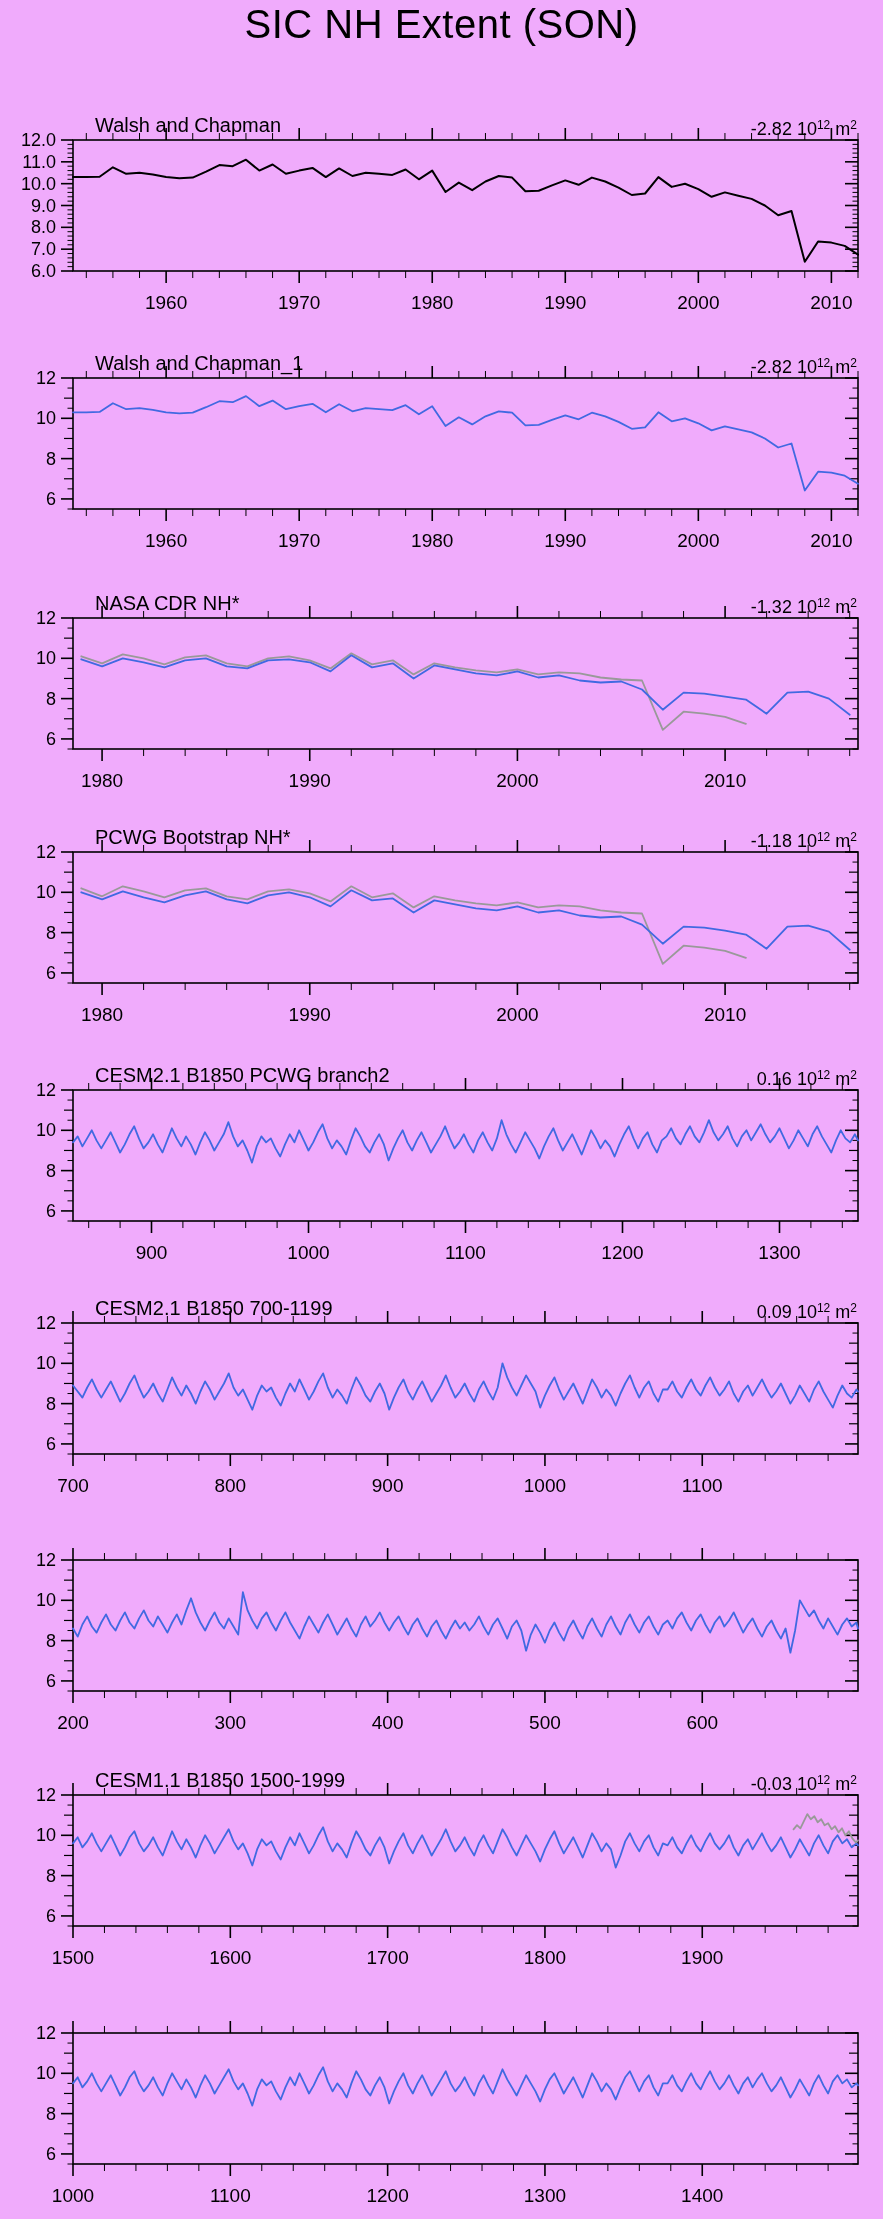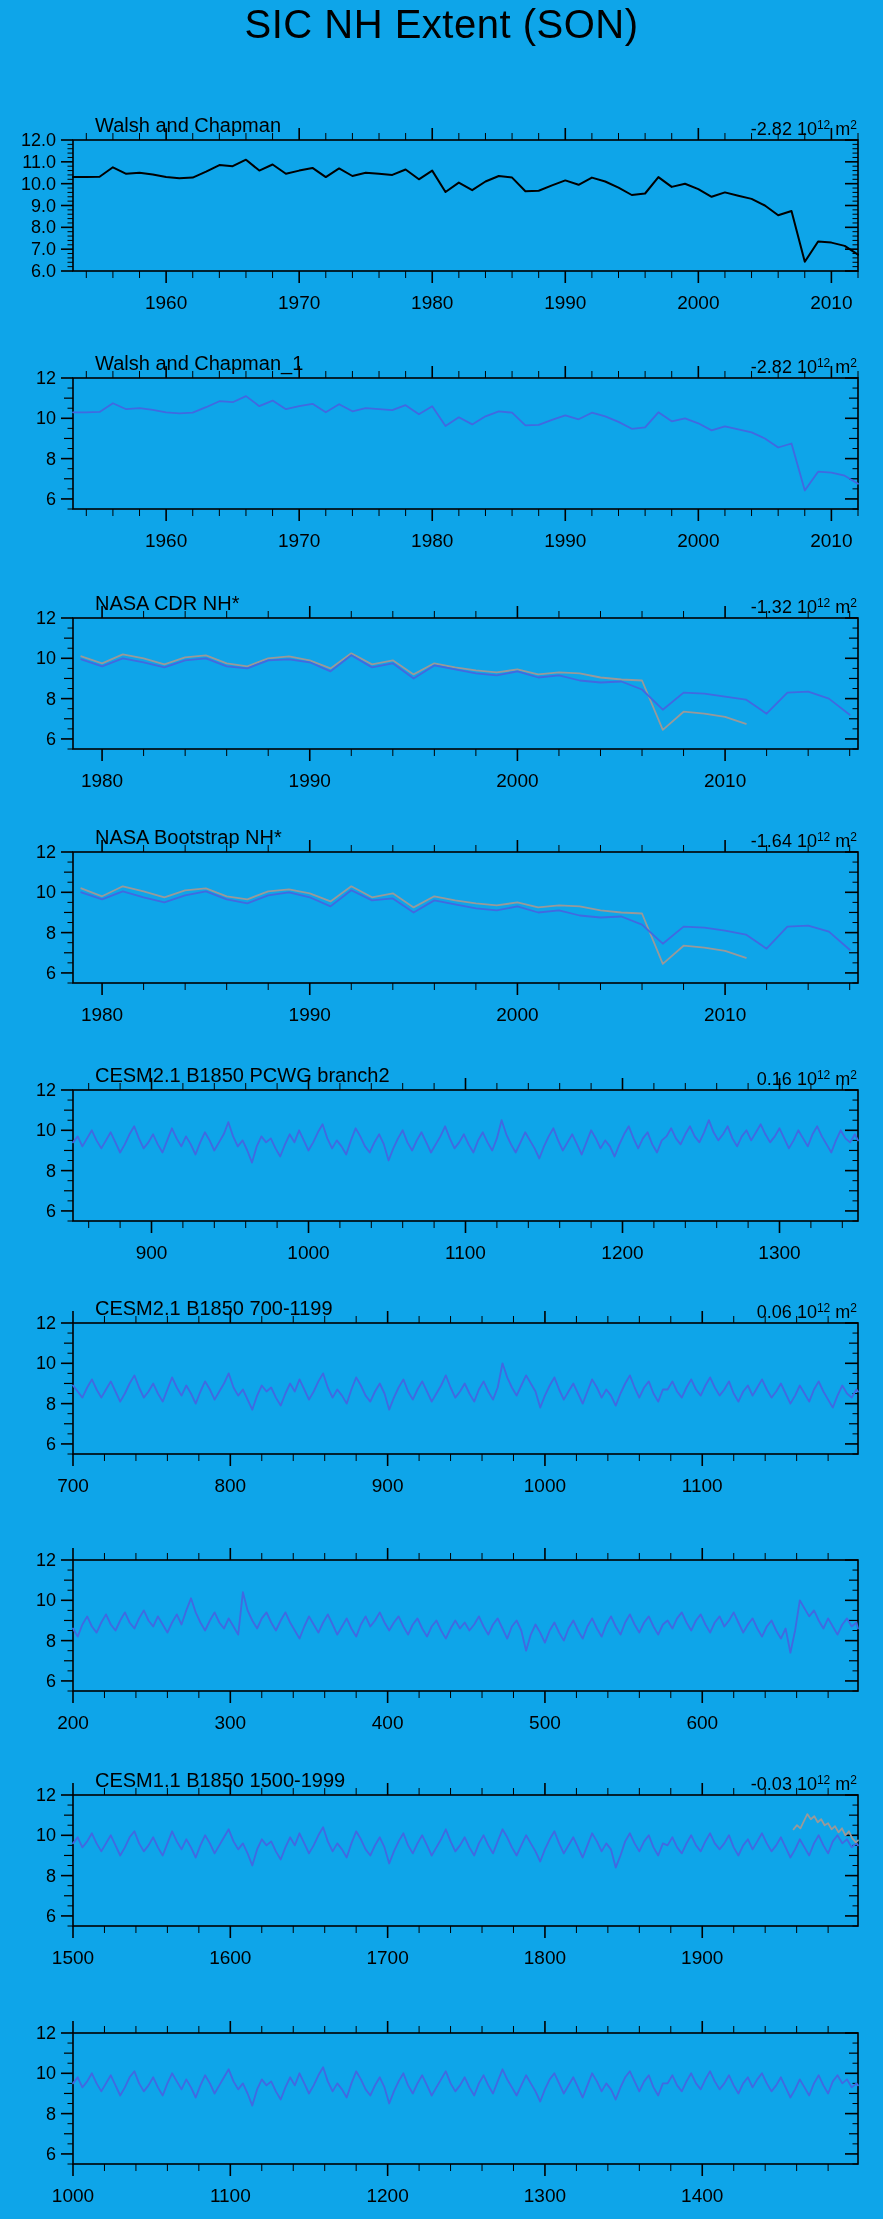--- a/index.html
+++ b/index.html
@@ -1,16 +1,16 @@
 <!DOCTYPE html>
 <html><head>
 <meta charset="utf-8">
 <style>
   html,body{margin:0;padding:0;background:#fff;}
-  #screen{position:relative;width:883px;height:2219px;background:#0ea5e9;overflow:hidden;
+  #screen{position:relative;width:883px;height:2219px;background:#f0abfc;overflow:hidden;
           font-family:"Liberation Sans",sans-serif;color:#000;}
   #main-title{position:absolute;top:2px;left:0;width:883px;text-align:center;
               font-size:40px;font-weight:normal;letter-spacing:0.5px;margin:0;}
   .panel{position:absolute;left:0;width:883px;height:258px;}
   .phead{position:absolute;top:24px;left:0;width:883px;height:26px;font-size:20px;line-height:26px;}
   .ptitle{position:absolute;left:95px;top:0;white-space:nowrap;}
   .pval{position:absolute;right:26px;top:0;white-space:nowrap;font-size:18px;}
   .pval sup{font-size:12px;vertical-align:6px;}
   .plot{position:absolute;top:28px;left:0;}
   svg text{font-family:"Liberation Sans",sans-serif;}
@@ -357,22 +357,22 @@
         <line x1="858" y1="44.15384615384615" x2="849" y2="44.15384615384615" stroke="#000000" stroke-width="1.2"></line>
         <line x1="67.5" y1="34.07692307692308" x2="73" y2="34.07692307692308" stroke="#000000" stroke-width="1"></line>
         <line x1="858" y1="34.07692307692308" x2="852.5" y2="34.07692307692308" stroke="#000000" stroke-width="1"></line>
         <polyline points="81.3,62.3 102.1,69.3 122.8,60.3 143.6,64.3 164.4,70.4 185.1,63.3 205.9,61.3 226.7,69.3 247.4,72.4 268.2,64.3 289.0,62.3 309.7,66.3 330.5,74.4 351.3,59.3 372.0,70.4 392.8,66.3 413.6,80.4 434.3,69.3 455.1,73.4 475.9,76.4 496.7,78.4 517.4,75.4 538.2,80.4 559.0,78.4 579.7,79.4 600.5,83.5 621.3,85.5 642.0,86.5 662.8,135.9 683.6,117.7 704.3,119.7 725.1,122.8 745.9,129.8" fill="none" stroke="#999999" stroke-width="1.8" stroke-linejoin="round" stroke-linecap="round"></polyline>
         <polyline points="81.3,65.3 102.1,72.4 122.8,64.3 143.6,68.3 164.4,73.4 185.1,66.3 205.9,64.3 226.7,72.4 247.4,74.4 268.2,66.3 289.0,65.3 309.7,68.3 330.5,77.4 351.3,61.3 372.0,73.4 392.8,69.3 413.6,84.5 434.3,71.4 455.1,75.4 475.9,79.4 496.7,81.4 517.4,77.4 538.2,83.5 559.0,81.4 579.7,86.5 600.5,88.5 621.3,87.5 642.0,95.5 662.8,115.7 683.6,98.6 704.3,99.6 725.1,102.6 745.9,105.6 766.6,119.7 787.4,98.6 808.2,97.6 828.9,104.6 849.7,120.7" fill="none" stroke="#4169e1" stroke-width="1.8" stroke-linejoin="round" stroke-linecap="round"></polyline>
       </svg>
   </section>
 
   <section class="panel" style="top:800px">
     <div class="phead">
-      <span class="ptitle">NASA Bootstrap NH*</span>
-      <span class="pval"><span>-1.64</span> <span>10</span><sup>12</sup> <span>m</span><sup>2</sup></span>
+      <span class="ptitle">PCWG Bootstrap NH*</span>
+      <span class="pval"><span>-1.18</span> <span>10</span><sup>12</sup> <span>m</span><sup>2</sup></span>
     </div>
     <svg class="plot" width="883" height="210" viewBox="0 0 883 210">
         <rect x="73" y="24" width="785" height="131" fill="none" stroke="#000000" stroke-width="1.6"></rect>
         <line x1="102.07407407407582" y1="155" x2="102.07407407407582" y2="167" stroke="#000000" stroke-width="1.6"></line>
         <line x1="102.07407407407582" y1="24" x2="102.07407407407582" y2="12" stroke="#000000" stroke-width="1.6"></line>
         <line x1="143.60846560846716" y1="155" x2="143.60846560846716" y2="162" stroke="#000000" stroke-width="1"></line>
         <line x1="143.60846560846716" y1="24" x2="143.60846560846716" y2="17" stroke="#000000" stroke-width="1"></line>
         <line x1="185.14285714285847" y1="155" x2="185.14285714285847" y2="162" stroke="#000000" stroke-width="1"></line>
         <line x1="185.14285714285847" y1="24" x2="185.14285714285847" y2="17" stroke="#000000" stroke-width="1"></line>
         <line x1="226.67724867724982" y1="155" x2="226.67724867724982" y2="162" stroke="#000000" stroke-width="1"></line>
@@ -542,21 +542,21 @@
         <line x1="858" y1="44.15384615384615" x2="849" y2="44.15384615384615" stroke="#000000" stroke-width="1.2"></line>
         <line x1="67.5" y1="34.07692307692308" x2="73" y2="34.07692307692308" stroke="#000000" stroke-width="1"></line>
         <line x1="858" y1="34.07692307692308" x2="852.5" y2="34.07692307692308" stroke="#000000" stroke-width="1"></line>
         <polyline points="73.0,76.4 77.7,70.4 82.4,80.4 87.1,72.4 91.8,64.3 96.5,74.4 101.3,82.4 106.0,74.4 110.7,66.3 115.4,76.4 120.1,86.5 124.8,78.4 129.5,68.3 134.2,60.3 138.9,72.4 143.6,82.4 148.4,76.4 153.1,68.3 157.8,78.4 162.5,86.5 167.2,74.4 171.9,62.3 176.6,72.4 181.3,80.4 186.0,70.4 190.8,78.4 195.5,88.5 200.2,76.4 204.9,66.3 209.6,74.4 214.3,84.5 219.0,76.4 223.7,68.3 228.4,56.2 233.1,70.4 237.8,80.4 242.6,74.4 247.3,84.5 252.0,96.6 256.7,80.4 261.4,70.4 266.1,76.4 270.8,72.4 275.5,82.4 280.2,90.5 285.0,78.4 289.7,68.3 294.4,76.4 299.1,64.3 303.8,74.4 308.5,84.5 313.2,76.4 317.9,66.3 322.6,58.3 327.3,72.4 332.1,82.4 336.8,74.4 341.5,80.4 346.2,88.5 350.9,74.4 355.6,62.3 360.3,70.4 365.0,80.4 369.7,86.5 374.4,76.4 379.2,68.3 383.9,78.4 388.6,94.5 393.3,82.4 398.0,72.4 402.7,64.3 407.4,76.4 412.1,84.5 416.8,74.4 421.5,66.3 426.3,76.4 431.0,86.5 435.7,78.4 440.4,70.4 445.1,60.3 449.8,72.4 454.5,82.4 459.2,76.4 463.9,68.3 468.6,78.4 473.4,86.5 478.1,74.4 482.8,66.3 487.5,76.4 492.2,84.5 496.9,72.4 501.6,54.2 506.3,68.3 511.0,78.4 515.7,86.5 520.5,76.4 525.2,66.3 529.9,74.4 534.6,82.4 539.3,92.5 544.0,80.4 548.7,70.4 553.4,62.3 558.1,74.4 562.8,84.5 567.5,76.4 572.3,68.3 577.0,78.4 581.7,88.5 586.4,76.4 591.1,64.3 595.8,72.4 600.5,82.4 605.2,74.4 609.9,80.4 614.6,90.5 619.4,78.4 624.1,68.3 628.8,60.3 633.5,72.4 638.2,82.4 642.9,72.4 647.6,66.3 652.3,78.4 657.0,86.5 661.8,74.4 666.5,70.4 671.2,62.3 675.9,72.4 680.6,78.4 685.3,68.3 690.0,60.3 694.7,70.4 699.4,76.4 704.1,66.3 708.9,54.2 713.6,66.3 718.3,74.4 723.0,68.3 727.7,60.3 732.4,72.4 737.1,80.4 741.8,70.4 746.5,64.3 751.2,74.4 756.0,66.3 760.7,58.3 765.4,68.3 770.1,76.4 774.8,70.4 779.5,62.3 784.2,72.4 788.9,82.4 793.6,74.4 798.3,64.3 803.1,72.4 807.8,80.4 812.5,68.3 817.2,60.3 821.9,70.4 826.6,78.4 831.3,86.5 836.0,74.4 840.7,64.3 845.4,72.4 850.1,76.4 854.9,68.3 858.0,74.4" fill="none" stroke="#4169e1" stroke-width="1.8" stroke-linejoin="round" stroke-linecap="round"></polyline>
       </svg>
   </section>
 
   <section class="panel" style="top:1271px">
     <div class="phead">
       <span class="ptitle">CESM2.1 B1850 700-1199</span>
-      <span class="pval"><span>0.06</span> <span>10</span><sup>12</sup> <span>m</span><sup>2</sup></span>
+      <span class="pval"><span>0.09</span> <span>10</span><sup>12</sup> <span>m</span><sup>2</sup></span>
     </div>
     <svg class="plot" width="883" height="210" viewBox="0 0 883 210">
         <rect x="73" y="24" width="785" height="131" fill="none" stroke="#000000" stroke-width="1.6"></rect>
         <line x1="73" y1="155" x2="73" y2="167" stroke="#000000" stroke-width="1.6"></line>
         <line x1="73" y1="24" x2="73" y2="12" stroke="#000000" stroke-width="1.6"></line>
         <line x1="104.4629258517034" y1="155" x2="104.4629258517034" y2="162" stroke="#000000" stroke-width="1"></line>
         <line x1="104.4629258517034" y1="24" x2="104.4629258517034" y2="17" stroke="#000000" stroke-width="1"></line>
         <line x1="135.9258517034068" y1="155" x2="135.9258517034068" y2="162" stroke="#000000" stroke-width="1"></line>
         <line x1="135.9258517034068" y1="24" x2="135.9258517034068" y2="17" stroke="#000000" stroke-width="1"></line>
         <line x1="167.3887775551102" y1="155" x2="167.3887775551102" y2="162" stroke="#000000" stroke-width="1"></line>

